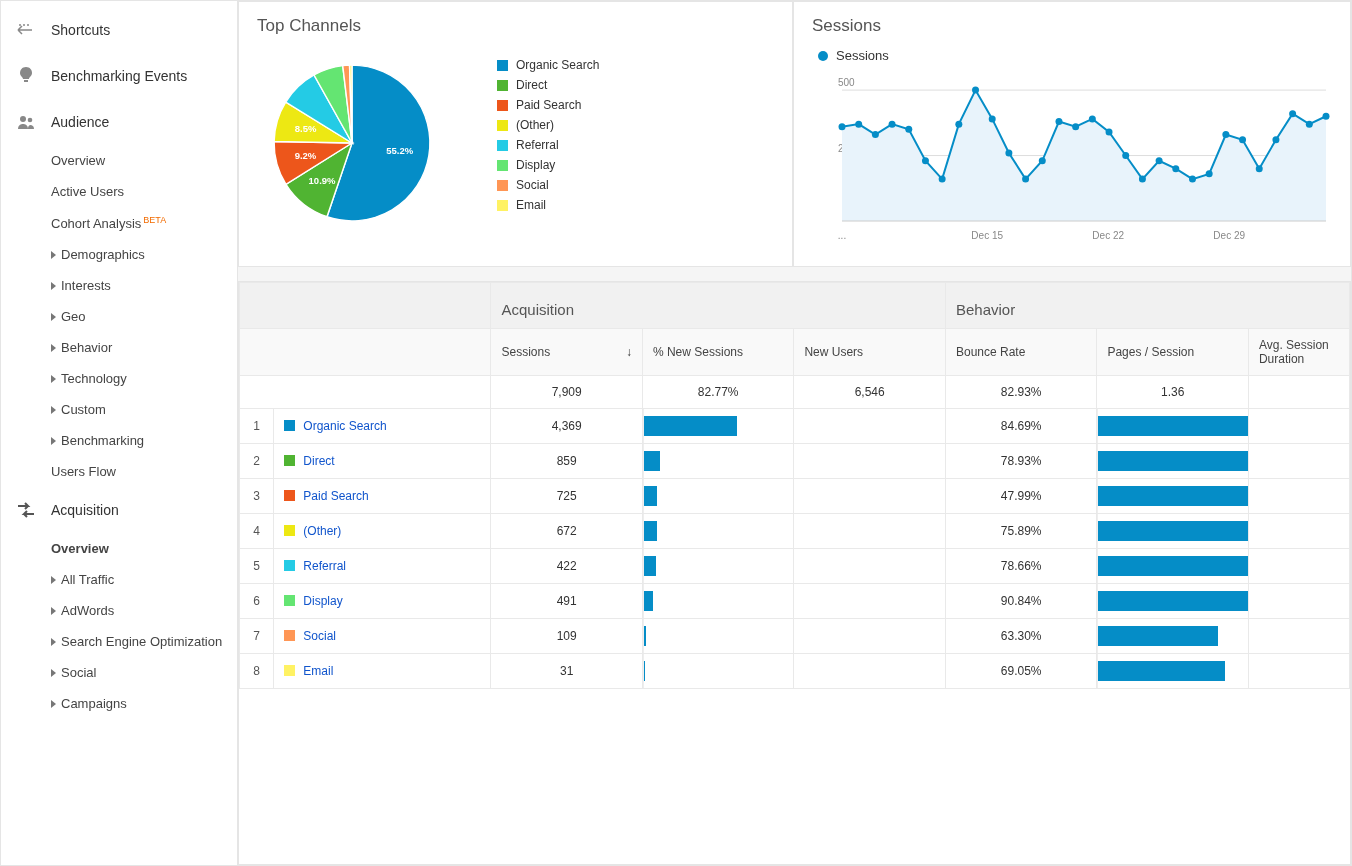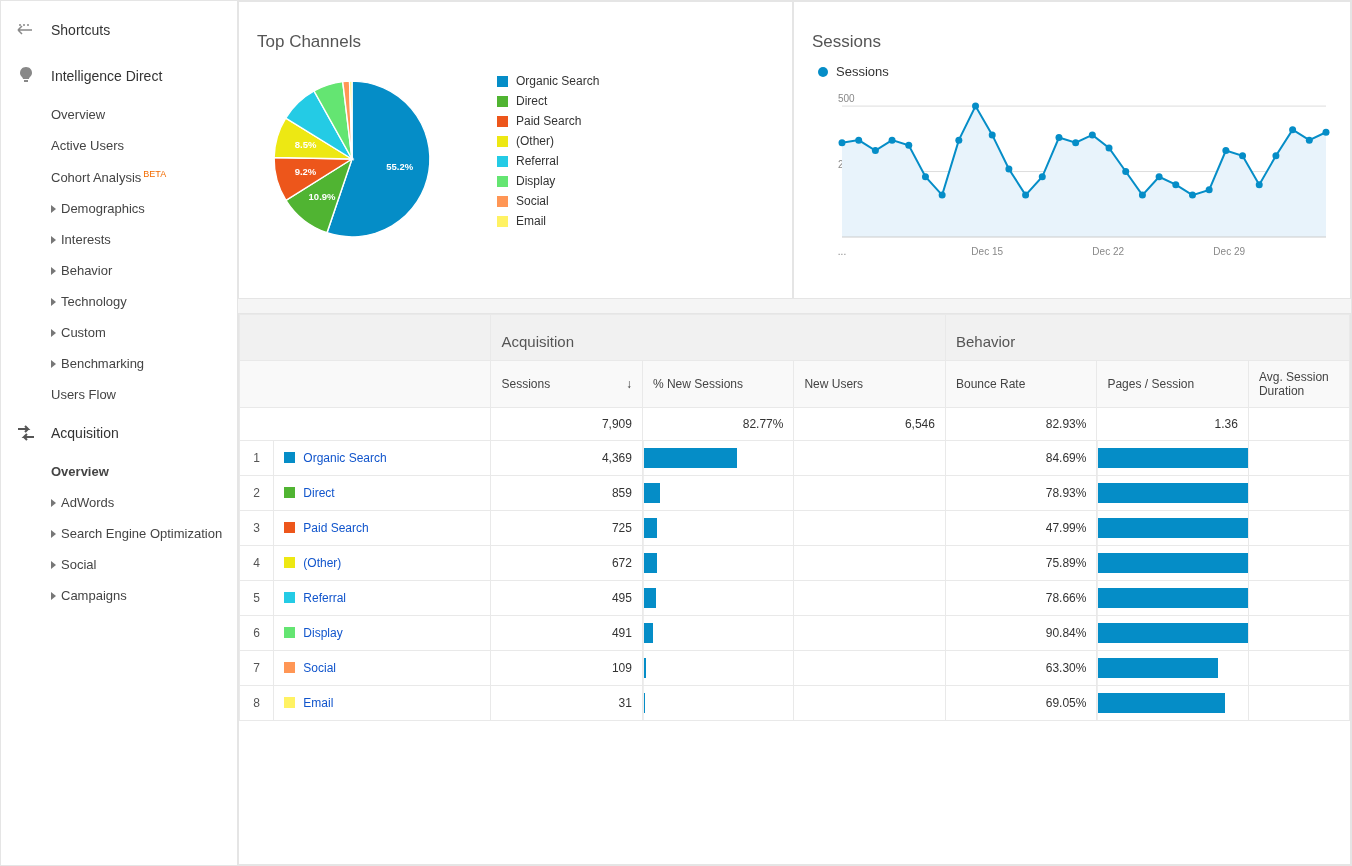--- a/index.html
+++ b/index.html
@@ -9,37 +9,37 @@
 .nav-top > div { display: flex; align-items: center; padding: 12px 14px; cursor: pointer; }
 .nav-top .ic { width: 22px; height: 22px; display: flex; align-items: center; justify-content: center; margin-right: 14px; color: #888; }
 .nav-top .lbl { font-size: 14px; color: #333; }
 .subnav { padding-left: 50px; }
 .subnav .item { padding: 8px 0; color: #444; cursor: pointer; font-size: 13px; }
 .subnav .item.bold { font-weight: bold; }
 .subnav .item .caret { display:inline-block; width:0; height:0; margin-right:5px; border-top:4px solid transparent; border-bottom:4px solid transparent; border-left:5px solid #777; }
 .beta { color: #f26b00; font-size: 9px; vertical-align: super; margin-left: 2px;}
 .main { flex: 1; background: #f5f5f5; display: flex; flex-direction: column; overflow: hidden; padding: 0;}
 .panels { display: flex; gap: 0; background:#f5f5f5; }
-.panel { background: #fff; border: 1px solid #e5e5e5; flex:1; padding: 30px 18px; }
+.panel { background: #fff; border: 1px solid #e5e5e5; flex:1; padding: 14px 18px; }
 .panel-title { font-size: 17px; color: #555; margin-bottom: 12px; font-weight: normal;}
 .pie-wrap { display:flex; }
 .pie-svg { width: 190px; height: 190px; }
 .legend { font-size: 12px; margin-left: 50px; padding-top: 10px;}
 .legend .le { display:flex; align-items:center; margin-bottom: 6px; }
 .legend .sw { width: 11px; height: 11px; margin-right: 8px; }
 .sessions-head { display:flex; align-items:center; margin: 0 0 6px 6px;}
 .sessions-dot { width:10px; height:10px; border-radius:50%; background:#058dc7; margin-right:8px;}
 .line-svg { width: 520px; height: 180px; }
 .tablewrap { background:#fff; border:1px solid #e5e5e5; margin-top:14px; flex:1; overflow:hidden;}
 table.data { width: 100%; border-collapse: collapse; table-layout: fixed; }
 table.data th, table.data td { border: 1px solid #e9e9e9; padding: 9px 10px; font-size: 12px; }
 table.data thead .group th { background:#f1f1f1; font-size:15px; font-weight:normal; color:#555; text-align:left; padding-top:18px; padding-bottom:10px;}
 table.data thead .cols th { background:#f9f9f9; font-weight:normal; color:#444; text-align:left; position:relative;}
 table.data thead .cols th.sort::after { content:"↓"; position:absolute; right:10px; color:#333;}
-table.data td.num { text-align: right; }
+table.data td.num { text-align: center; }
 table.data td.idx { text-align:center; width:26px; color:#555;}
 table.data td.name { color:#1155cc; }
 table.data td.name .sw { display:inline-block; width:11px; height:11px; margin-right:8px; vertical-align:-1px;}
 .bar-cell { padding:0 !important; }
 .bar-outer { height:34px; background:#fff; border-left:1px solid #eee; position:relative; }
 .bar-inner { position:absolute; left:0; top:7px; bottom:7px; background:#058dc7; }
 .total-row td { font-weight: normal; background:#fff;}
 svg text.slice-lbl { font-size: 10px; fill: #fff; font-weight: bold; }
 </style>
 </head>
@@ -59,48 +59,61 @@
           </span>
         <span class="lbl">Shortcuts</span>
       </div>
       <div>
         <span class="ic">
             <svg width="16" height="20">
               <path d="M8 1 C4 1 2 4 2 7 C2 10 5 11 5 13 H11 C11 11 14 10 14 7 C14 4 12 1 8 1 Z" fill="#888"></path>
               <rect x="6" y="14" width="4" height="2" fill="#888"></rect>
             </svg>
           </span>
-        <span class="lbl">Intelligence Direct</span>
+        <span class="lbl">Benchmarking Events</span>
+      </div>
+      <div>
+        <span class="ic">
+            <svg width="20" height="16">
+              <circle cx="7" cy="5" r="3" fill="#888"></circle>
+              <circle cx="14" cy="6" r="2.3" fill="#888"></circle>
+              <path d="M2 15 C2 11 5 10 7 10 C9 10 12 11 12 15 Z" fill="#888"></path>
+              <path d="M12 15 C12 12 13 11 14.5 11 C16 11 18 12 18 15 Z" fill="#888"></path>
+            </svg>
+          </span>
+        <span class="lbl">Audience</span>
       </div>
     </div>
     <div class="subnav" id="aud-sub">
         <div class="item"><span>Overview</span></div>
         <div class="item"><span>Active Users</span></div>
         <div class="item"><span>Cohort Analysis</span><span class="beta">BETA</span></div>
         <div class="item"><span class="caret"></span><span>Demographics</span></div>
         <div class="item"><span class="caret"></span><span>Interests</span></div>
+        <div class="item"><span class="caret"></span><span>Geo</span></div>
         <div class="item"><span class="caret"></span><span>Behavior</span></div>
         <div class="item"><span class="caret"></span><span>Technology</span></div>
         <div class="item"><span class="caret"></span><span>Custom</span></div>
         <div class="item"><span class="caret"></span><span>Benchmarking</span></div>
         <div class="item"><span>Users Flow</span></div>
       </div>
     <div class="nav-top">
       <div>
         <span class="ic">
             <svg width="20" height="16">
               <path d="M2 4 H12 L9 1 M12 4 L9 7" stroke="#555" stroke-width="2" fill="none"></path>
               <path d="M18 12 H8 L11 9 M8 12 L11 15" stroke="#555" stroke-width="2" fill="none"></path>
             </svg>
           </span>
         <span class="lbl">Acquisition</span>
       </div>
     </div>
     <div class="subnav" id="acq-sub">
         <div class="item bold"><span>Overview</span></div>
+        <div class="item"><span class="caret"></span><span>All Traffic</span></div>
         <div class="item"><span class="caret"></span><span>AdWords</span></div>
         <div class="item"><span class="caret"></span><span>Search Engine Optimization</span></div>
         <div class="item"><span class="caret"></span><span>Social</span></div>
         <div class="item"><span class="caret"></span><span>Campaigns</span></div>
       </div>
   </div>
 
   <div class="main">
     <div class="panels">
       <div class="panel" style="flex:1.07">
@@ -314,21 +327,21 @@
               <td class="bar-cell">
                 <div class="bar-outer">
                   <div class="bar-inner" style="width:100%"></div>
                 </div>
               </td>
               <td></td>
             </tr>
             <tr>
               <td class="idx">5</td>
               <td class="name"><span class="sw" style="background:#24cbe5"></span>Referral</td>
-              <td class="num">495</td>
+              <td class="num">422</td>
               <td class="bar-cell">
                 <div class="bar-outer">
                   <div class="bar-inner" style="width:8%"></div>
                 </div>
               </td>
               <td></td>
               <td class="num">78.66%</td>
               <td class="bar-cell">
                 <div class="bar-outer">
                   <div class="bar-inner" style="width:100%"></div>

